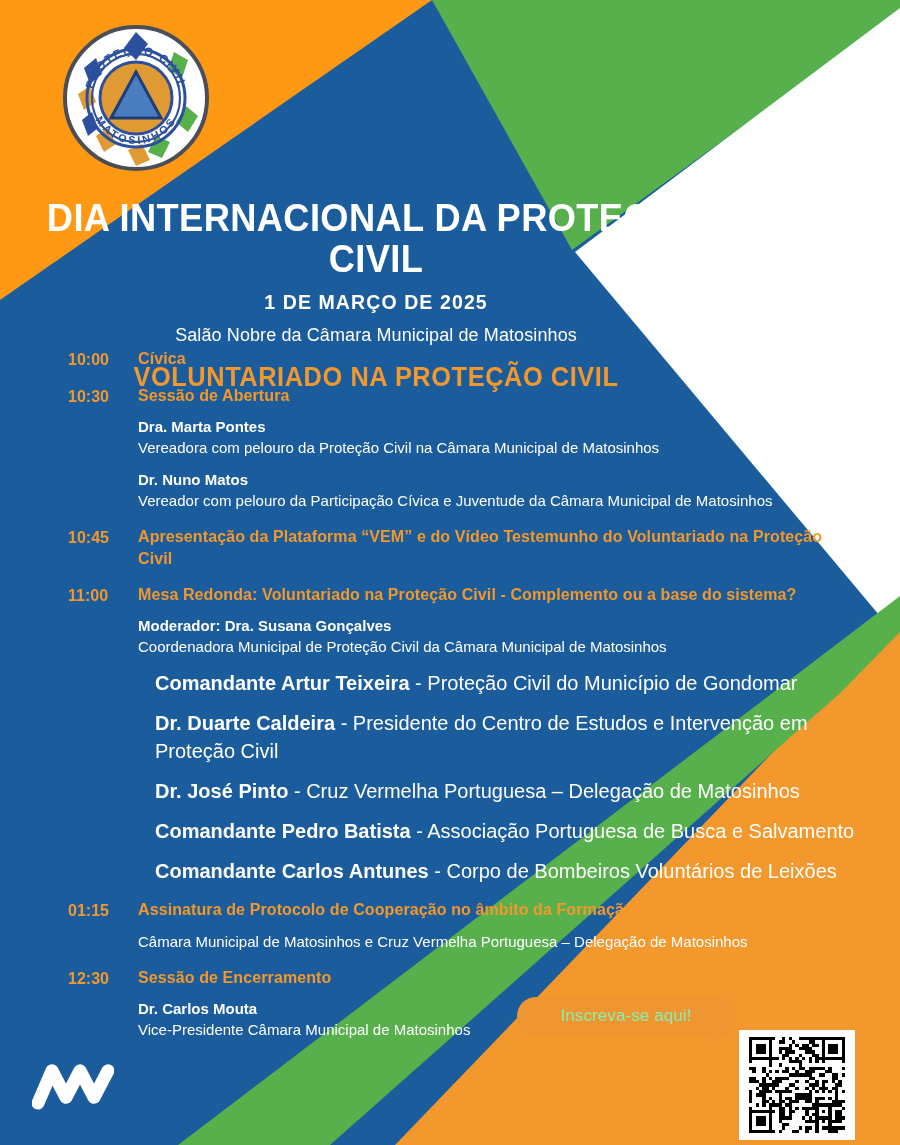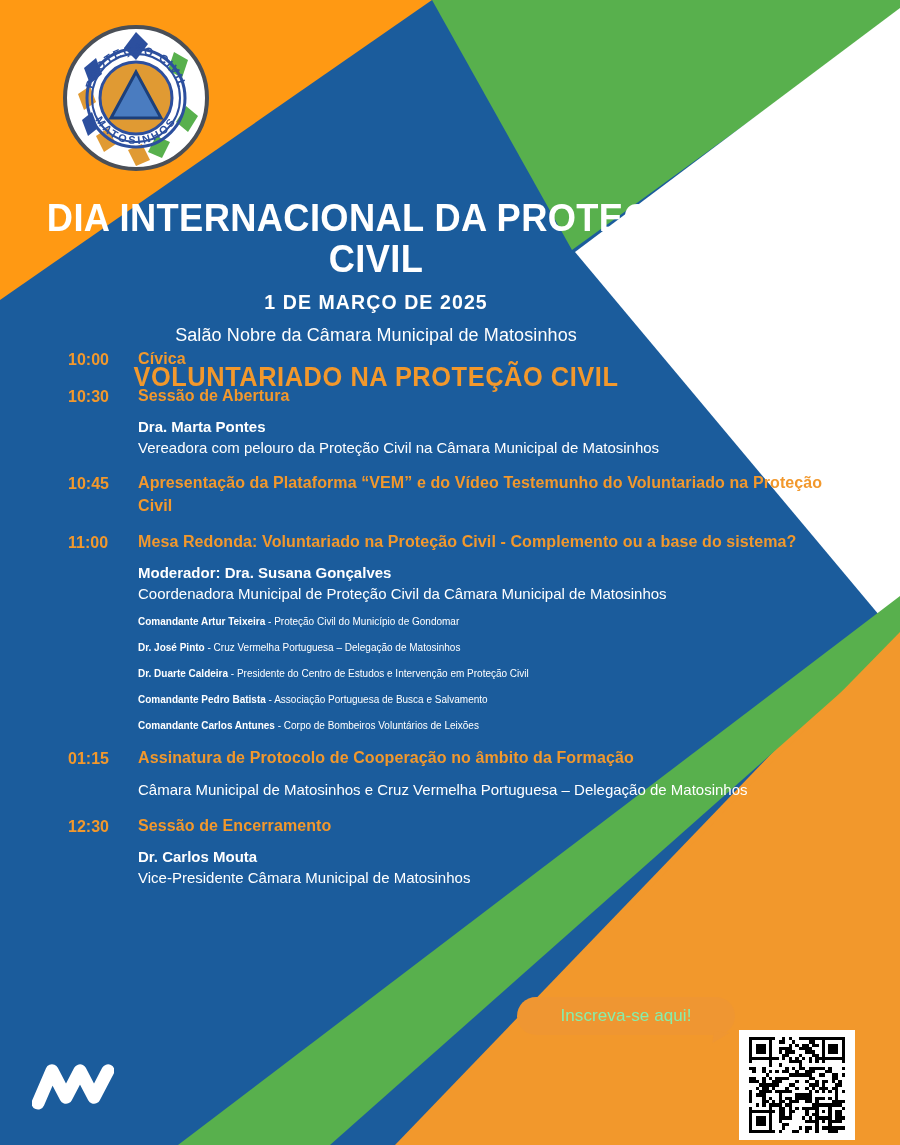--- a/index.html
+++ b/index.html
@@ -113,21 +113,21 @@
   }
   .person-role {
     font-size: 15px;
     font-weight: normal;
     color: #ffffff;
     line-height: 1.45;
   }
 
   
   .panel-list { margin-top: 11px; }
-  .panel-item { line-height: 1.4; margin-top: 12px; font-size: 10px; color: #ffffff; }
+  .panel-item { line-height: 1.4; margin-top: 12px; font-size: 20px; color: #ffffff; margin-left: 17px; }
   .panel-item:first-child { margin-top: 0; }
   .panel-item .pi-name { font-weight: bold; }
   .panel-item .pi-role { font-weight: normal; }
 
   .note {
     margin-top: 10px;
     font-size: 15px;
     color: #ffffff;
     line-height: 1.45;
   }
@@ -271,20 +271,24 @@
       </div>
       <div class="slot">
         <div class="slot-time">10:30</div>
         <div class="slot-body">
           <div class="slot-title">Sessão de Abertura</div>
           <div class="people">
             <div class="person">
               <div class="person-name">Dra. Marta Pontes</div>
               <div class="person-role">Vereadora com pelouro da Proteção Civil na Câmara Municipal de Matosinhos</div>
             </div>
+            <div class="person">
+              <div class="person-name">Dr. Nuno Matos</div>
+              <div class="person-role">Vereador com pelouro da Participação Cívica e Juventude da Câmara Municipal de Matosinhos</div>
+            </div>
           </div>
         </div>
       </div>
       <div class="slot">
         <div class="slot-time">10:45</div>
         <div class="slot-body">
           <div class="slot-title">Apresentação da Plataforma “VEM” e do Vídeo Testemunho do Voluntariado na Proteção Civil</div>
         </div>
       </div>
       <div class="slot">
@@ -292,22 +296,22 @@
         <div class="slot-body">
           <div class="slot-title">Mesa Redonda: Voluntariado na Proteção Civil - Complemento ou a base do sistema?</div>
           <div class="people">
             <div class="person">
               <div class="person-name">Moderador: Dra. Susana Gonçalves</div>
               <div class="person-role">Coordenadora Municipal de Proteção Civil da Câmara Municipal de Matosinhos</div>
             </div>
           </div>
           <div class="panel-list">
             <div class="panel-item"><span class="pi-name">Comandante Artur Teixeira</span><span class="pi-role"> - Proteção Civil do Município de Gondomar</span></div>
+            <div class="panel-item"><span class="pi-name">Dr. Duarte Caldeira</span><span class="pi-role"> - Presidente do Centro de Estudos e Intervenção em Proteção Civil</span></div>
             <div class="panel-item"><span class="pi-name">Dr. José Pinto</span><span class="pi-role"> - Cruz Vermelha Portuguesa – Delegação de Matosinhos</span></div>
-            <div class="panel-item"><span class="pi-name">Dr. Duarte Caldeira</span><span class="pi-role"> - Presidente do Centro de Estudos e Intervenção em Proteção Civil</span></div>
             <div class="panel-item"><span class="pi-name">Comandante Pedro Batista</span><span class="pi-role"> - Associação Portuguesa de Busca e Salvamento</span></div>
             <div class="panel-item"><span class="pi-name">Comandante Carlos Antunes</span><span class="pi-role"> - Corpo de Bombeiros Voluntários de Leixões</span></div>
           </div>
         </div>
       </div>
       <div class="slot">
         <div class="slot-time">01:15</div>
         <div class="slot-body">
           <div class="slot-title">Assinatura de Protocolo de Cooperação no âmbito da Formação</div>
           <div class="note">Câmara Municipal de Matosinhos e Cruz Vermelha Portuguesa – Delegação de Matosinhos</div>

